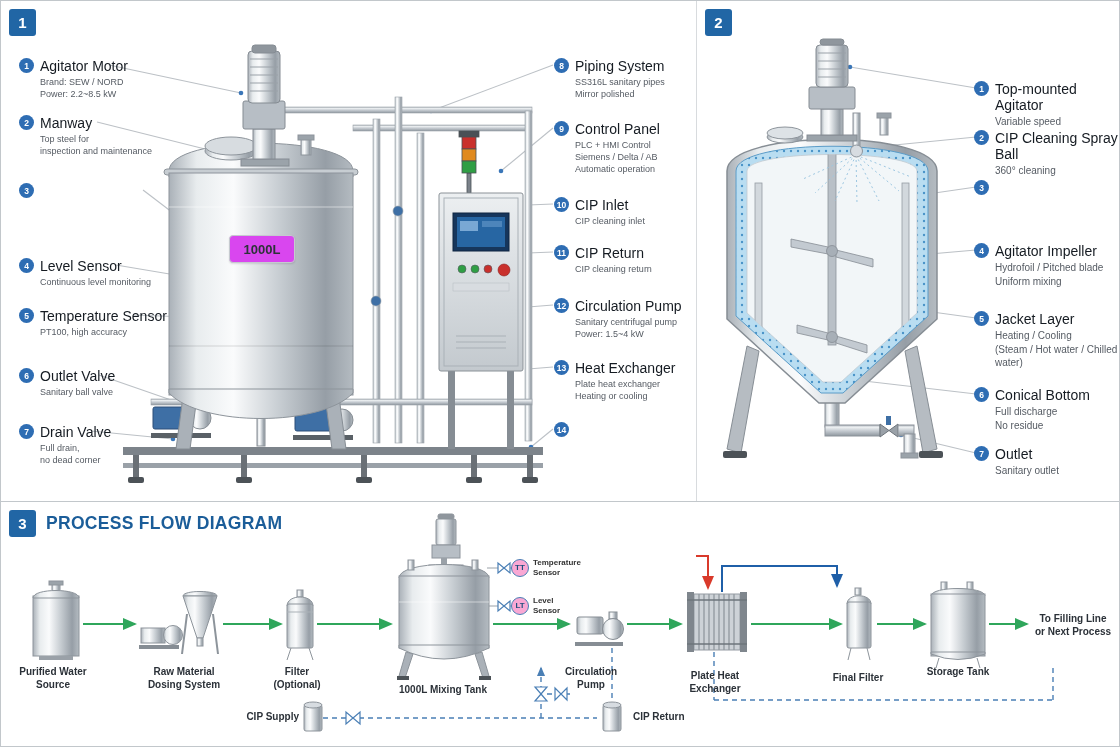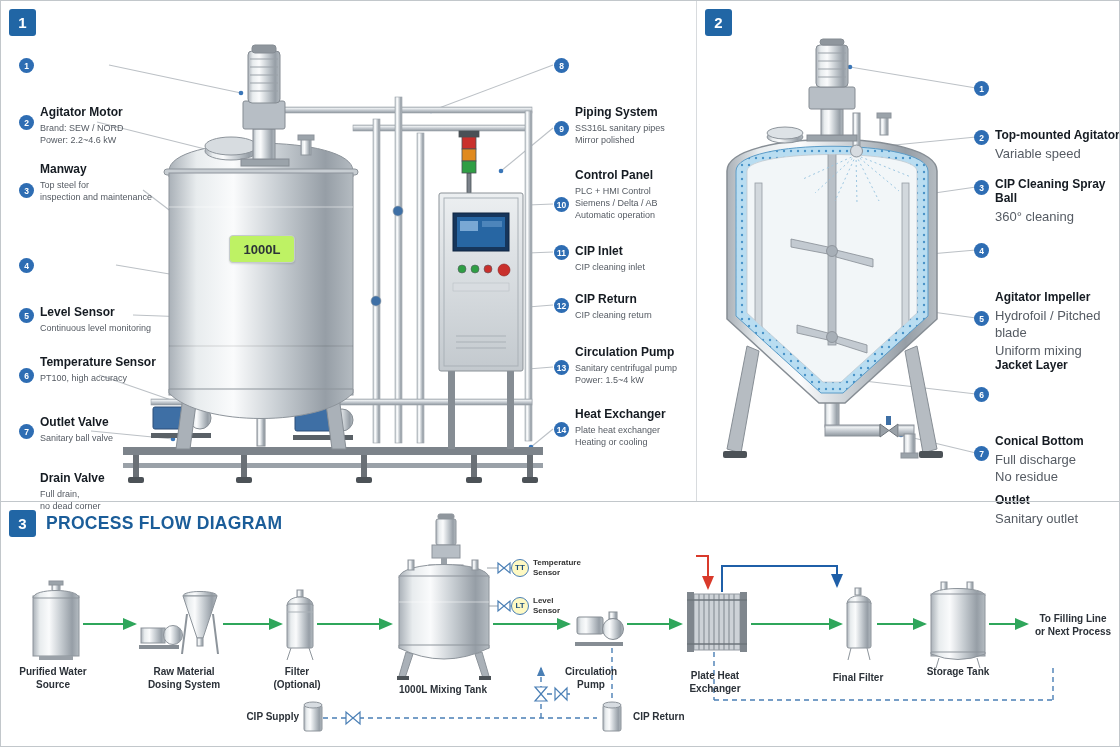--- a/index.html
+++ b/index.html
@@ -14,54 +14,54 @@
          font-size:15px;display:flex;align-items:center;justify-content:center;}
   .ptitle{font-size:17.5px;font-weight:bold;color:#1b5d99;letter-spacing:.3px;}
   .illus{position:absolute;left:0;top:0;}
   
   .callout{position:absolute;display:flex;gap:6px;}
   .ext-left .callout{left:18px;width:152px;}
   .ext-right .callout{left:553px;width:140px;}
   .int-callouts .callout{left:277px;width:147px;}
   .co-num{flex:0 0 15px;width:15px;height:15px;border-radius:50%;background:#2e6db3;color:#fff;
           font-size:8.5px;font-weight:bold;display:flex;align-items:center;justify-content:center;margin-top:0;}
-  .co-title{font-size:12px;font-weight:bold;color:#151b22;margin-bottom:2px;line-height:1.15;margin-top:48px;}
+  .co-title{font-size:14px;font-weight:normal;color:#151b22;margin-bottom:2px;line-height:1.15;}
   .co-desc{font-size:9px;color:#555b63;line-height:1.35;white-space:pre-line;}
-  .int-callouts .co-desc{font-size:13px;}
+  .int-callouts .co-desc{font-size:10px;}
   .ext-left .callout:nth-of-type(1){top:57px}  .ext-left .callout:nth-of-type(2){top:114px}
   .ext-left .callout:nth-of-type(3){top:182px} .ext-left .callout:nth-of-type(4){top:257px}
   .ext-left .callout:nth-of-type(5){top:307px} .ext-left .callout:nth-of-type(6){top:367px}
   .ext-left .callout:nth-of-type(7){top:423px}
   .ext-right .callout:nth-of-type(1){top:57px}  .ext-right .callout:nth-of-type(2){top:120px}
   .ext-right .callout:nth-of-type(3){top:196px} .ext-right .callout:nth-of-type(4){top:244px}
   .ext-right .callout:nth-of-type(5){top:297px} .ext-right .callout:nth-of-type(6){top:359px}
   .ext-right .callout:nth-of-type(7){top:421px}
   .int-callouts .callout:nth-of-type(1){top:80px}  .int-callouts .callout:nth-of-type(2){top:129px}
   .int-callouts .callout:nth-of-type(3){top:179px} .int-callouts .callout:nth-of-type(4){top:242px}
   .int-callouts .callout:nth-of-type(5){top:310px} .int-callouts .callout:nth-of-type(6){top:386px}
   .int-callouts .callout:nth-of-type(7){top:445px}
-  .tank-cap{position:absolute;left:228px;top:234px;width:64px;height:26px;background:#bef264;
+  .tank-cap{position:absolute;left:228px;top:234px;width:64px;height:26px;background:#d946ef;
             border:1px solid #c5cacf;border-radius:4px;display:flex;align-items:center;justify-content:center;
             font-size:13px;font-weight:bold;color:#2c3338;box-shadow:0 1px 2px rgba(0,0,0,.12);}
   
   .pf-label{position:absolute;text-align:center;font-size:10px;font-weight:bold;color:#2b3138;
             line-height:1.3;white-space:pre-line;}
   .pf-labels .pf-label:nth-of-type(1){left:9px;top:163px;width:86px}
   .pf-labels .pf-label:nth-of-type(2){left:138px;top:163px;width:90px}
   .pf-labels .pf-label:nth-of-type(3){left:258px;top:163px;width:76px}
   .pf-labels .pf-label:nth-of-type(4){left:383px;top:181px;width:118px}
   .pf-labels .pf-label:nth-of-type(5){left:552px;top:163px;width:76px}
   .pf-labels .pf-label:nth-of-type(6){left:671px;top:167px;width:86px}
   .pf-labels .pf-label:nth-of-type(7){left:816px;top:169px;width:82px}
   .pf-labels .pf-label:nth-of-type(8){left:912px;top:163px;width:90px}
   .pf-labels .pf-label:nth-of-type(9){left:1028px;top:110px;width:88px}
   .sensor{position:absolute;left:510px;display:flex;align-items:center;gap:4px;}
   .sensors .sensor:nth-of-type(1){top:56px}
   .sensors .sensor:nth-of-type(2){top:94px}
-  .sensor-tag{width:18px;height:18px;border-radius:50%;border:1.4px solid #4a7fb5;background:#fef9c3;
+  .sensor-tag{width:18px;height:18px;border-radius:50%;border:1.4px solid #4a7fb5;background:#f9a8d4;
               color:#1d4f7c;font-size:8px;font-weight:bold;display:flex;align-items:center;justify-content:center;box-sizing:border-box;}
   .sensor-label{font-size:8px;font-weight:bold;color:#333;line-height:1.2;white-space:pre-line;}
   .cip-label{position:absolute;font-size:10px;font-weight:bold;color:#2b3138;}
   .cip-supply{left:230px;top:209px;width:68px;text-align:right;}
   .cip-return{left:632px;top:209px;}
 </style>
 </head>
 <body>
 
 <svg width="0" height="0" style="position:absolute" aria-hidden="true">
@@ -254,21 +254,21 @@
 
     <div class="tank-cap">1000L</div>
 
     <div class="callouts ext-left">
 
         <div class="callout">
           <span class="co-num">1</span>
           <div class="co-body">
             <div class="co-title">Agitator Motor</div>
             <div class="co-desc">Brand: SEW / NORD
-Power: 2.2~4.6 kW</div>
+Power: 2.2~8.5 kW</div>
           </div>
         </div>
 
         <div class="callout">
           <span class="co-num">2</span>
           <div class="co-body">
             <div class="co-title">Manway</div>
             <div class="co-desc">Top steel for
 inspection and maintenance</div>
           </div>
@@ -509,20 +509,22 @@
             <div class="co-title">Agitator Impeller</div>
             <div class="co-desc">Hydrofoil / Pitched blade
 Uniform mixing</div>
           </div>
         </div>
 
         <div class="callout">
           <span class="co-num">5</span>
           <div class="co-body">
             <div class="co-title">Jacket Layer</div>
+            <div class="co-desc">Heating / Cooling
+(Steam / Hot water / Chilled water)</div>
           </div>
         </div>
 
         <div class="callout">
           <span class="co-num">6</span>
           <div class="co-body">
             <div class="co-title">Conical Bottom</div>
             <div class="co-desc">Full discharge
 No residue</div>
           </div>

